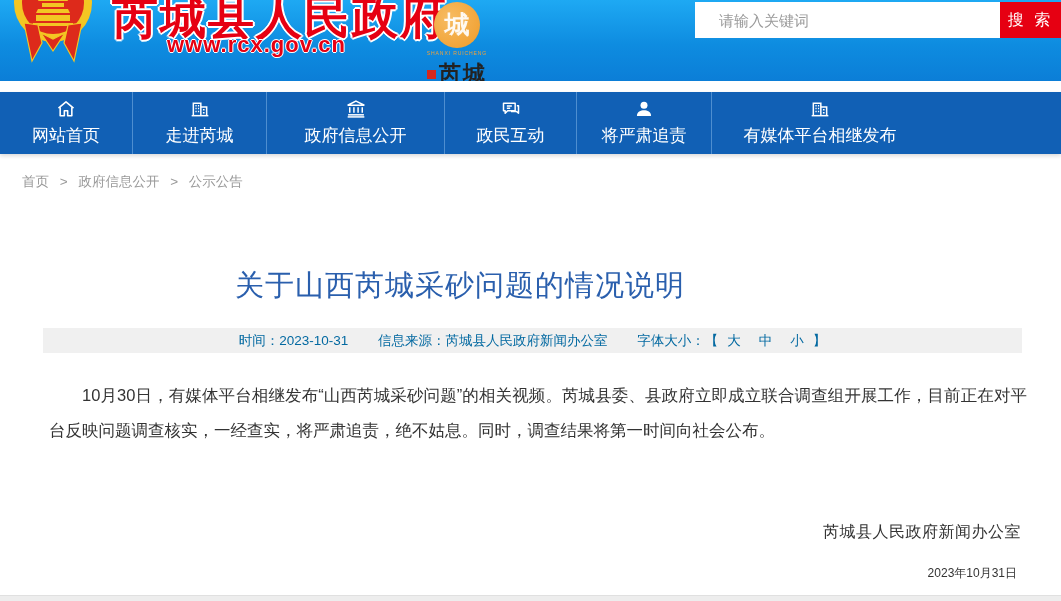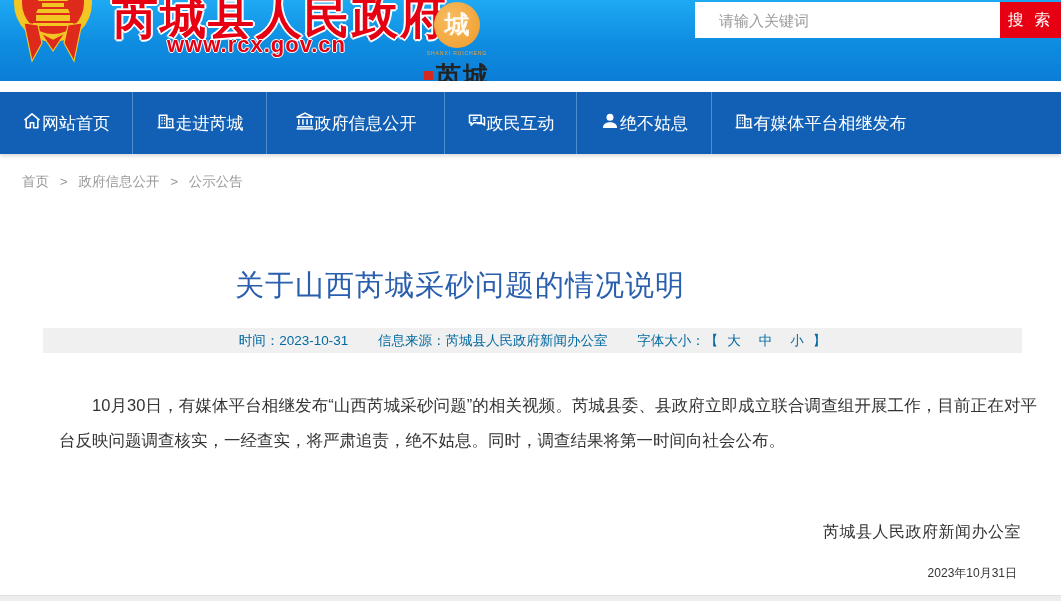--- a/index.html
+++ b/index.html
@@ -18,34 +18,34 @@
             color:#e60012;letter-spacing:1px;white-space:nowrap;
             text-shadow:-1px 0 #fff,1px 0 #fff,0 -1px #fff,0 1px #fff;}
   .brand{position:absolute;left:412px;top:2px;width:90px;text-align:center;}
   .brand-circle{width:46px;height:46px;margin:0 auto;border-radius:50%;
                 background:radial-gradient(circle at 35% 35%,#f7bc62,#ef9b28);
                 color:rgba(255,255,255,.92);font-size:25px;line-height:46px;
                 font-family:"Liberation Serif","DejaVu Serif",serif;font-weight:bold;}
   .brand-en{margin-top:2px;font-size:6px;color:#f0a13a;letter-spacing:1px;transform:scale(.85);}
   .brand-cn-row{margin-top:3px;display:flex;align-items:center;justify-content:center;gap:3px;}
   .brand-stamp{display:inline-block;width:9px;height:9px;background:#d5281e;}
-  .brand-cn{font-size:25px;font-weight:bold;color:#222;letter-spacing:2px;
+  .brand-cn{font-size:22px;font-weight:bold;color:#222;letter-spacing:2px;
             font-family:Liberation Sans, sans-serif;}
   .search-input{position:absolute;left:695px;top:2px;width:269px;height:36px;border:none;
                 padding:0 24px;font-size:15px;color:#333;outline:none;background:#fff;}
   .search-input::placeholder{color:#9a9a9a;}
   .search-button{position:absolute;left:1000px;top:2px;width:61px;height:36px;border:none;
                  background:#e60012;color:#fff;font-size:16px;letter-spacing:3px;cursor:pointer;}
 
   
   .nav{position:absolute;top:92px;left:0;width:1061px;height:62px;background:#1160b5;
        display:flex;box-shadow:0 2px 4px rgba(0,0,0,.15);}
   .nav-item{display:flex;align-items:center;justify-content:center;color:#fff;
             font-size:17px;box-sizing:border-box;border-right:1px solid rgba(130,180,230,.55);
-            cursor:pointer;white-space:nowrap;}
+            cursor:pointer;white-space:nowrap;flex-direction:column;}
   .nav-item:last-child{border-right:none;}
   .nav-item svg{width:20px;height:20px;}
 
   
   .breadcrumb{position:absolute;top:173px;left:22px;font-size:13.5px;color:#999;}
   .breadcrumb .sep{margin:0 7px;color:#999;}
   .breadcrumb .bc-link{cursor:pointer;}
   .article-title{position:absolute;top:266px;left:0;width:920px;text-align:center;
                  font-size:29px;color:#2a5fad;letter-spacing:1px;}
   .meta-bar{position:absolute;top:328px;left:43px;width:979px;height:25px;background:#f0f0f0;
@@ -148,21 +148,21 @@
         </svg></span>
       <span>政民互动</span>
     </div>
 
     <div class="nav-item" style="flex:0 0 135px">
       <span>
         <svg viewBox="0 0 24 24" fill="#fff">
           <circle cx="12" cy="7.5" r="4.2"></circle>
             <path d="M3.5 20.5 C3.5 15.5 8 13.6 12 13.6 C16 13.6 20.5 15.5 20.5 20.5 Z"></path>
         </svg></span>
-      <span>绝不姑息</span>
+      <span>将严肃追责</span>
     </div>
 
     <div class="nav-item" style="flex:0 0 216px">
       <span>
         <svg viewBox="0 0 24 24" fill="none" stroke="#fff" stroke-width="1.8">
           <path d="M4 20 V5 H13 V20"></path>
             <path d="M13 9.5 H20 V20"></path>
             <path d="M2 20 H22"></path>
           <path d="M6.5 8 H8 M9.5 8 H11 M6.5 11.5 H8 M9.5 11.5 H11 M6.5 15 H8 M9.5 15 H11 M15.5 13 H17.5 M15.5 16.5 H17.5"></path>
         </svg></span>
@@ -185,19 +185,19 @@
       <span>时间：</span><span>2023-10-31</span>
     </span>
     <span class="grp">
       <span>信息来源：</span><span>芮城县人民政府新闻办公室</span>
     </span>
     <span class="grp">
       <span>字体大小：</span><span>【</span><span class="fs">大</span><span class="fs">中</span><span class="fs">小</span><span>】</span>
     </span>
   </div>
 
-  <p class="article-body" style="margin:16px;">10月30日，有媒体平台相继发布“山西芮城采砂问题”的相关视频。芮城县委、县政府立即成立联合调查组开展工作，目前正在对平台反映问题调查核实，一经查实，将严肃追责，绝不姑息。同时，调查结果将第一时间向社会公布。</p>
+  <p class="article-body" style="margin:6px;">10月30日，有媒体平台相继发布“山西芮城采砂问题”的相关视频。芮城县委、县政府立即成立联合调查组开展工作，目前正在对平台反映问题调查核实，一经查实，将严肃追责，绝不姑息。同时，调查结果将第一时间向社会公布。</p>
 
   <div class="signature">芮城县人民政府新闻办公室</div>
   <div class="sign-date">2023年10月31日</div>
 
   <div class="footer-strip"></div>
 </div>
 
 </body></html>

